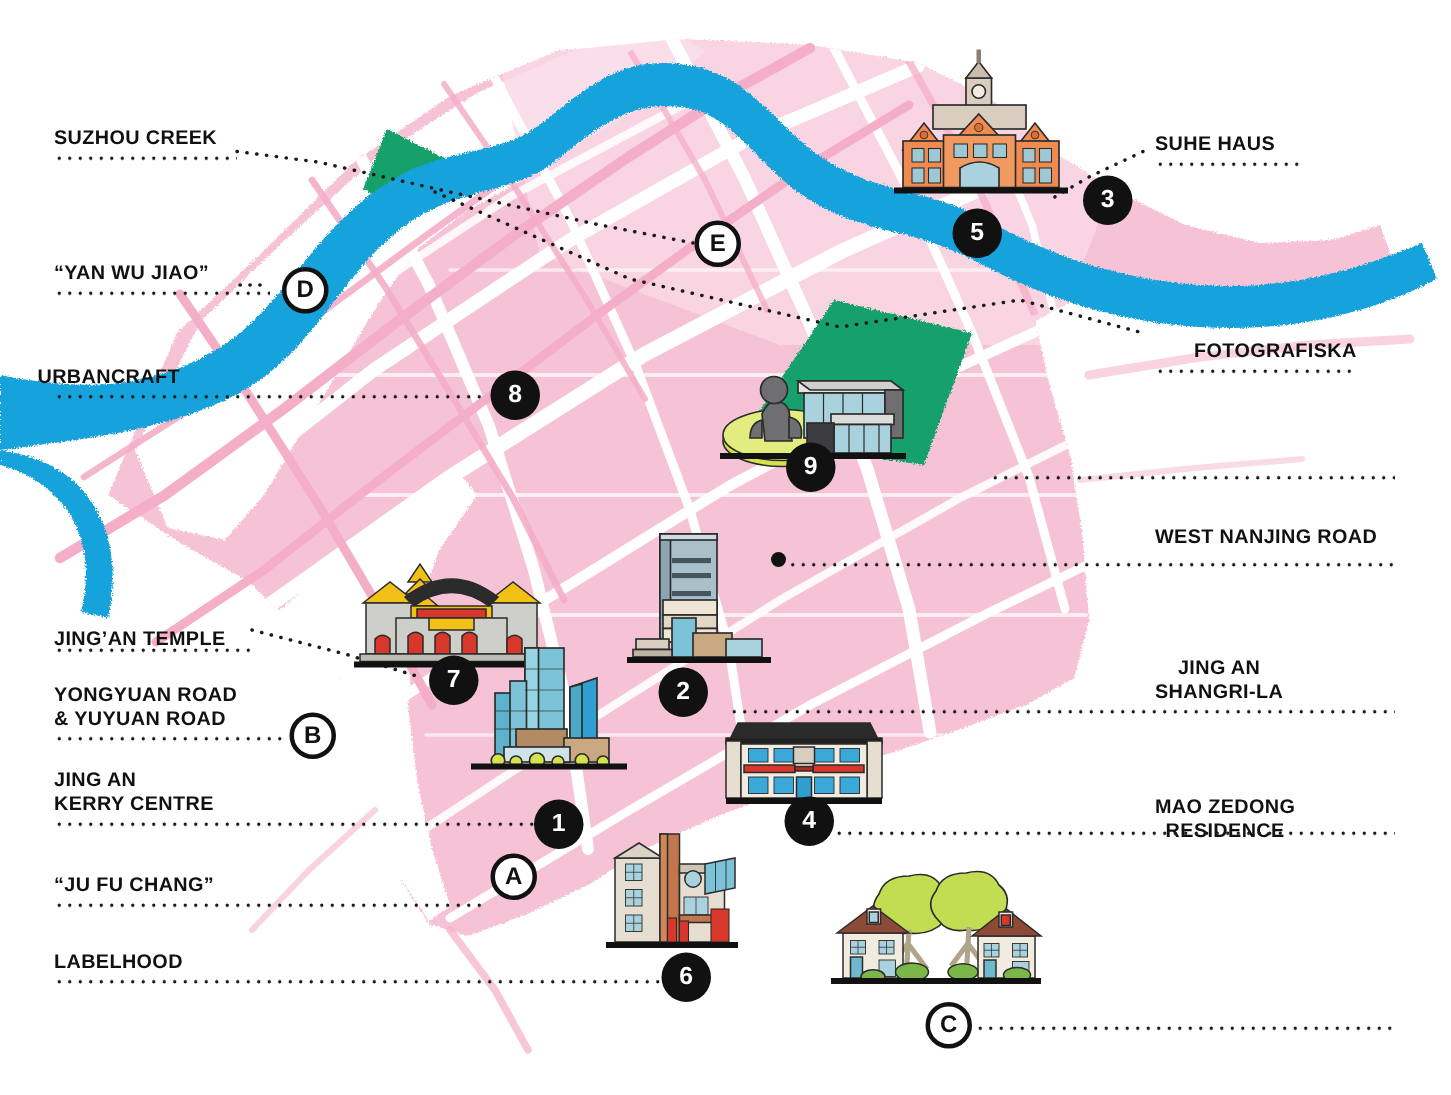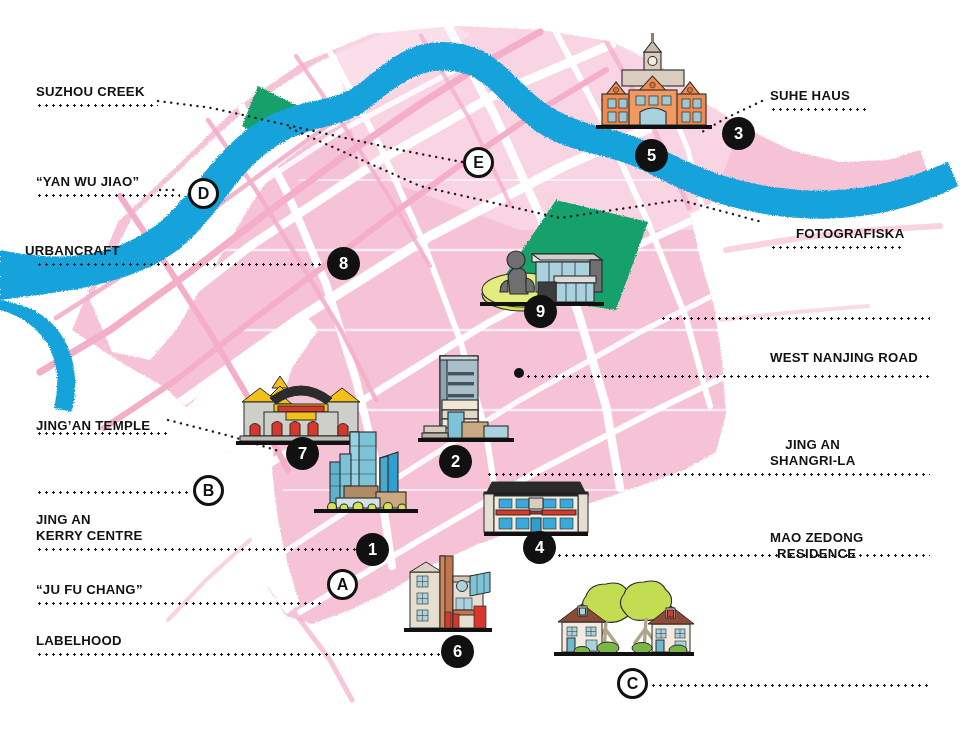--- a/index.html
+++ b/index.html
@@ -533,20 +533,22 @@
 
   <div class="label left" style="left:36px; top:174px;">“YAN WU JIAO”</div>
   <div class="leader" style="left:36px; top:194px; width:144px;"></div>
 
   <div class="label left" style="left:25px; top:243px;">URBANCRAFT</div>
   <div class="leader" style="left:36px; top:263px; width:285px;"></div>
 
   <div class="label left" style="left:36px; top:390px;margin-top:28px;">JING’AN TEMPLE</div>
   <div class="leader" style="left:36px; top:432px; width:132px;"></div>
 
+  <div class="label left" style="left:36px; top:455px;">YONGYUAN ROAD
+&amp; YUYUAN ROAD</div>
   <div class="leader" style="left:36px; top:491px; width:156px;"></div>
 
   <div class="label left" style="left:36px; top:512px;">JING AN
 KERRY CENTRE</div>
   <div class="leader" style="left:36px; top:548px; width:325px;"></div>
 
   <div class="label left" style="left:36px; top:582px;">“JU FU CHANG”</div>
   <div class="leader" style="left:36px; top:602px; width:288px;"></div>
 
   <div class="label left" style="left:36px; top:633px;">LABELHOOD</div>

